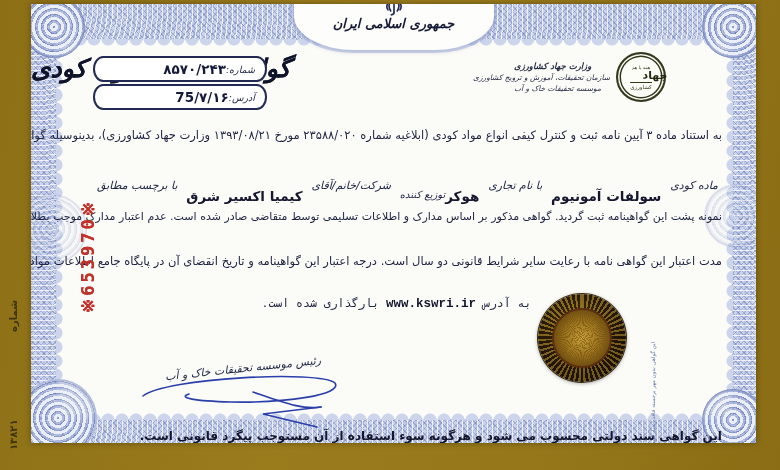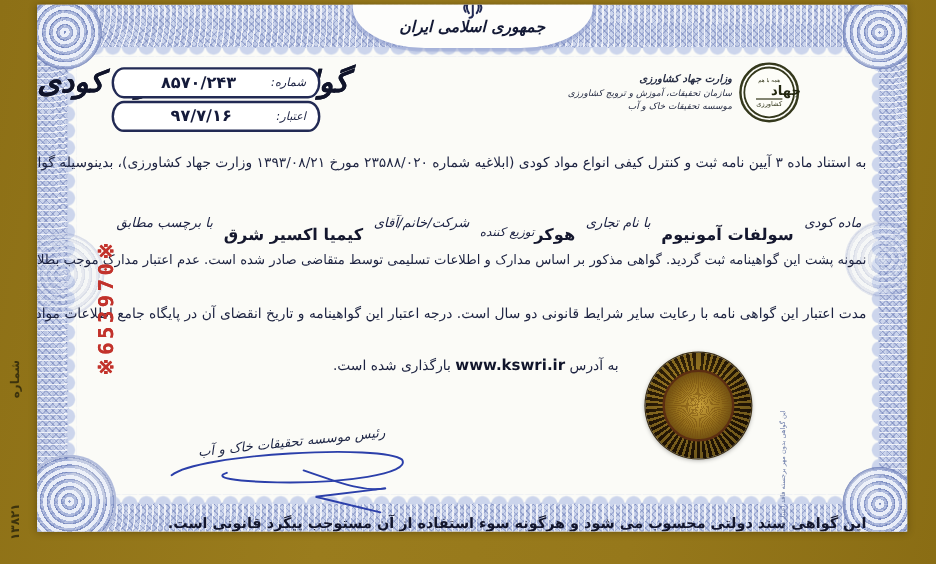--- a/index.html
+++ b/index.html
@@ -23,49 +23,49 @@
     background:radial-gradient(circle at 7px 8px, #ccd5ec 6px, transparent 7px);background-size:14px 8px;background-repeat:repeat-x;}
   .gs-left::after{content:"";position:absolute;top:0;bottom:0;right:-7px;width:8px;
     background:radial-gradient(circle at 0px 7px, #ccd5ec 6px, transparent 7px);background-size:8px 14px;background-repeat:repeat-y;}
   .gs-right::after{content:"";position:absolute;top:0;bottom:0;left:-7px;width:8px;
     background:radial-gradient(circle at 8px 7px, #ccd5ec 6px, transparent 7px);background-size:8px 14px;background-repeat:repeat-y;}
   .rosette{position:absolute;border-radius:50%;
     background:repeating-radial-gradient(circle, rgba(90,110,175,.55) 0 1px, rgba(236,240,249,.95) 1px 4px, rgba(150,165,210,.55) 4px 6px);
     box-shadow:inset 0 0 0 2px rgba(120,135,190,.5);}
   .wm{opacity:.35;}
   
-  .cartouche{position:absolute;left:50%;top:-4px;transform:translateX(-50%);width:200px;height:40px;background:#fdfdfb;
+  .cartouche{position:absolute;left:50%;top:-4px;transform:translateX(-50%);width:200px;height:50px;background:#fdfdfb;
     border-radius:0 0 60px 60px / 0 0 34px 34px;display:flex;flex-direction:column;align-items:center;z-index:3;
     box-shadow:0 0 0 3px rgba(150,165,210,.45), 0 2px 4px rgba(90,110,175,.3);}
   .country{font-size:13px;font-weight:bold;font-style:italic;color:#141a36;direction:rtl;line-height:14px;}
   
   .title{position:absolute;top:50px;left:0;right:0;text-align:left;font-size:25px;font-weight:bold;font-style:italic;
     color:#10142a;direction:rtl;z-index:2;text-shadow:0 0 .4px #10142a;}
   
   .plaque{position:absolute;left:62px;width:150px;height:22px;background:#fff;border:2px solid #222a54;
     border-radius:11px/14px;display:flex;direction:rtl;align-items:center;padding:0 10px;z-index:2;}
   .plaque .lbl{font-size:9.5px;font-style:italic;color:#1b2142;}
-  .plaque .val{flex:1;text-align:center;font-size:13.5px;font-weight:bold;color:#141a3a;direction:ltr;}
+  .plaque .val{flex:1;text-align:right;font-size:13.5px;font-weight:bold;color:#141a3a;direction:ltr;}
   
   .issuer{position:absolute;top:48px;right:90px;display:flex;direction:ltr;align-items:center;gap:6px;z-index:2;}
-  .issuer-lines{width:96px;text-align:right;direction:rtl;color:#272d44;font-style:italic;}
+  .issuer-lines{width:96px;text-align:left;direction:rtl;color:#272d44;font-style:italic;}
   .issuer-lines div{font-size:7.5px;line-height:11px;white-space:nowrap;}
   .issuer-lines .l1{font-size:8.5px;font-weight:bold;}
   .jlogo{width:46px;height:46px;border-radius:50%;border:2.5px solid #34381c;background:#fdfdf8;position:relative;
     display:flex;flex-direction:column;align-items:center;justify-content:center;box-shadow:inset 0 0 0 1.5px #fdfdf8, inset 0 0 0 3px #34381c;}
   .jlogo .top{font-size:4.5px;color:#34381c;}
   .jlogo .main{font-size:11px;font-weight:bold;color:#23270f;line-height:11px;margin-left:28px;}
   .jlogo .bottom{font-size:5.5px;color:#34381c;border-top:1px solid #34381c;margin-top:1px;padding-top:1px;}
   
   .bodyline{position:absolute;right:34px;left:40px;direction:rtl;text-align:right;white-space:nowrap;
     color:#1c2240;font-size:11.5px;z-index:2;}
   .b1{top:124px;}
   .b2{top:206px;font-size:11px;}
   .b3{top:250px;}
-  .b4{top:292px;text-align:center;white-space:normal;}
+  .b4{top:292px;text-align:center;white-space:normal;font-family:Liberation Mono, monospace;}
   .b4 .url{font-weight:bold;direction:ltr;unicode-bidi:embed;font-size:12.5px;color:#10142a;}
   
   .formline{position:absolute;top:158px;right:38px;left:66px;height:44px;display:flex;direction:rtl;
     justify-content:space-between;align-items:flex-end;z-index:2;}
   .formline .flbl{font-size:11px;font-style:italic;color:#1b2142;margin-bottom:14px;white-space:nowrap;}
   .formline .fval{font-size:13.5px;font-weight:bold;color:#14172e;margin-bottom:2px;white-space:nowrap;}
   .fstack{display:flex;flex-direction:row;align-items:center;margin-bottom:2px;}
   .fstack .fval{margin-bottom:0;}
   .fstack .flbl{margin-bottom:4px;font-size:10px;}
   
@@ -133,22 +133,22 @@
       <div class="country">جمهوری اسلامی ایران</div>
     </div>
 
     <div class="title">گواهینامه ثبت مواد کودی</div>
 
     <div class="plaque" style="top:52px;">
       <span class="lbl">شماره:</span>
       <span class="val">۸۵۷۰/۲۴۳</span>
     </div>
     <div class="plaque" style="top:80px;">
-      <span class="lbl">اعتبار:</span>
-      <span class="val">۹۷/۷/۱۶</span>
+      <span class="lbl">آدرس:</span>
+      <span class="val">75/۷/۱۶</span>
     </div>
 
     <div class="issuer">
       <div class="issuer-lines">
         <div class="l1">وزارت جهاد کشاورزی</div>
         <div>سازمان تحقیقات، آموزش و ترویج کشاورزی</div>
         <div>موسسه تحقیقات خاک و آب</div>
       </div>
       <div class="jlogo">
         <div class="top">همه با هم</div>

